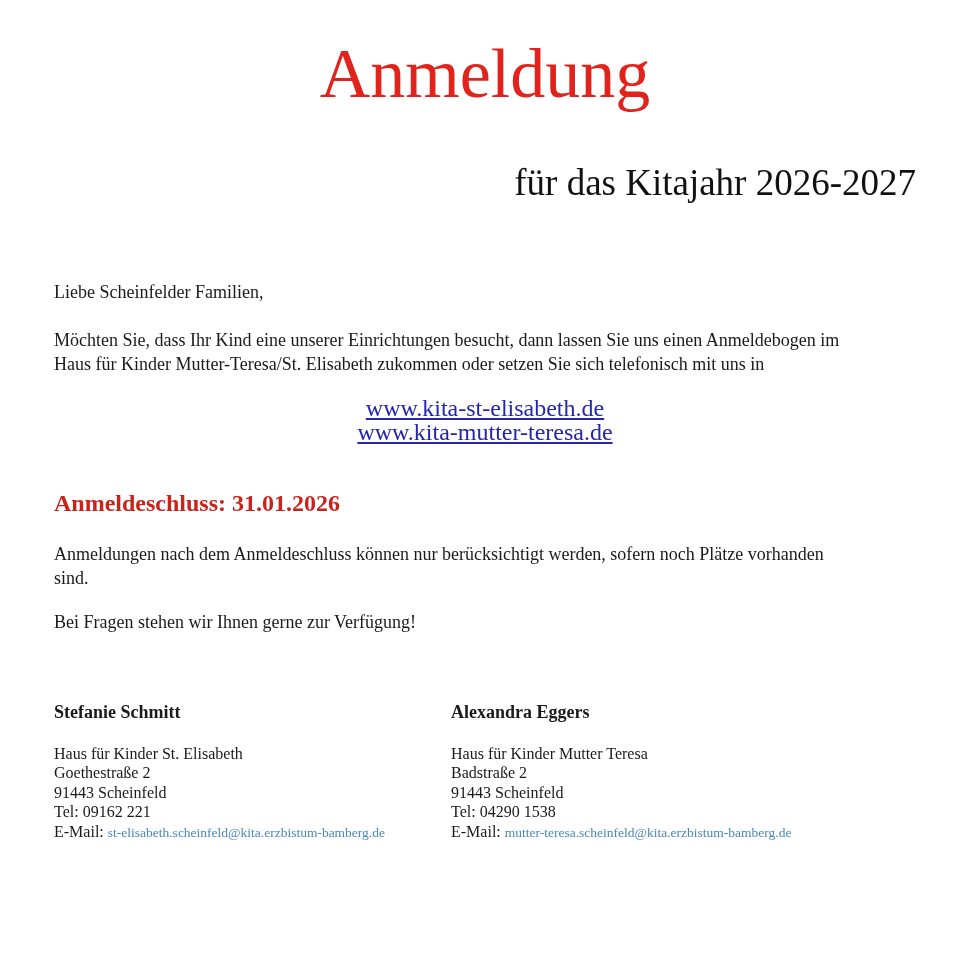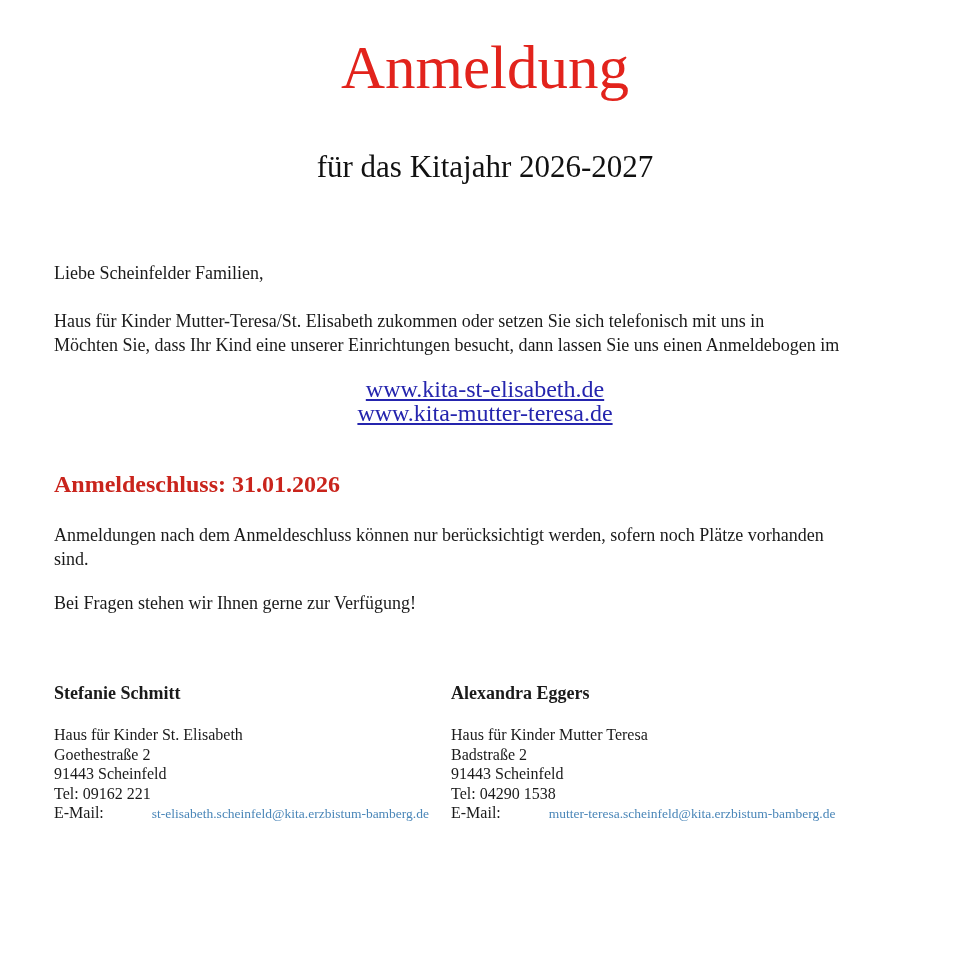--- a/index.html
+++ b/index.html
@@ -15,32 +15,32 @@
     color: var(--text-black, #1a1a1a);
   }
   .page {
     box-sizing: border-box;
     width: 962px;
     height: 962px;
     padding: 0 46px 0 54px;
   }
   .title {
     margin: 30px 0 0;
-    font-size: 61px;
+    font-size: 70px;
     font-weight: 400;
     line-height: 1.25;
     text-align: center;
     color: var(--title-red, #e2231c);
   }
   .subtitle {
     margin: 42px 0 0;
-    font-size: 31px;
+    font-size: 37px;
     font-weight: 400;
     line-height: 1.25;
-    text-align: center;
+    text-align: right;
     color: #111111;
   }
   .body {
     font-size: 18px;
     line-height: 24px;
     margin: 24px 0 0;
   }
   .salutation { margin-top: 74px; }
   .line { display: block; white-space: nowrap; }
   .homepage-note { margin-top: 16px; }
@@ -83,37 +83,36 @@
     margin-top: 20px;
     font-size: 16px;
     line-height: 19.5px;
   }
   .email-line { white-space: nowrap; }
   .email {
     color: var(--email-blue, #4a86b8);
     font-size: 13.5px;
     text-decoration: none;
     cursor: pointer;
-    margin-left: 44px;
   }
 </style>
 </head>
 <body>
 
 <div class="page">
 
   <h1 class="title">Anmeldung</h1>
 
   <h2 class="subtitle">für das Kitajahr 2026-2027</h2>
 
   <p class="body salutation">Liebe Scheinfelder Familien,</p>
 
   <p class="body">
+    <span class="line">Möchten Sie, dass Ihr Kind eine unserer Einrichtungen besucht, dann lassen Sie uns einen Anmeldebogen im</span>
     <span class="line">Haus für Kinder Mutter-Teresa/St. Elisabeth zukommen oder setzen Sie sich telefonisch mit uns in</span>
-    <span class="line">Möchten Sie, dass Ihr Kind eine unserer Einrichtungen besucht, dann lassen Sie uns einen Anmeldebogen im</span>
   </p>
 
 
   <div class="links">
     <a class="weblink">www.kita-st-elisabeth.de</a>
     <a class="weblink">www.kita-mutter-teresa.de</a>
   </div>
 
   <h3 class="deadline">Anmeldeschluss: 31.01.2026</h3>
 

